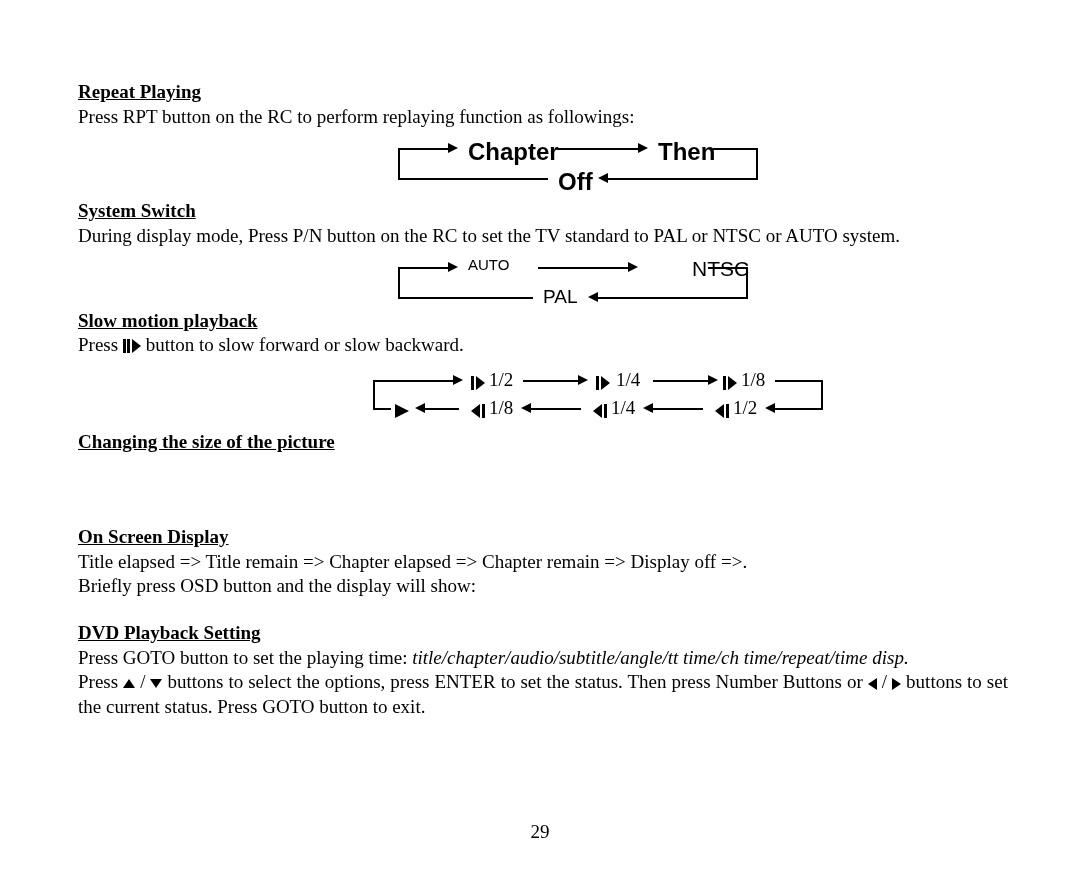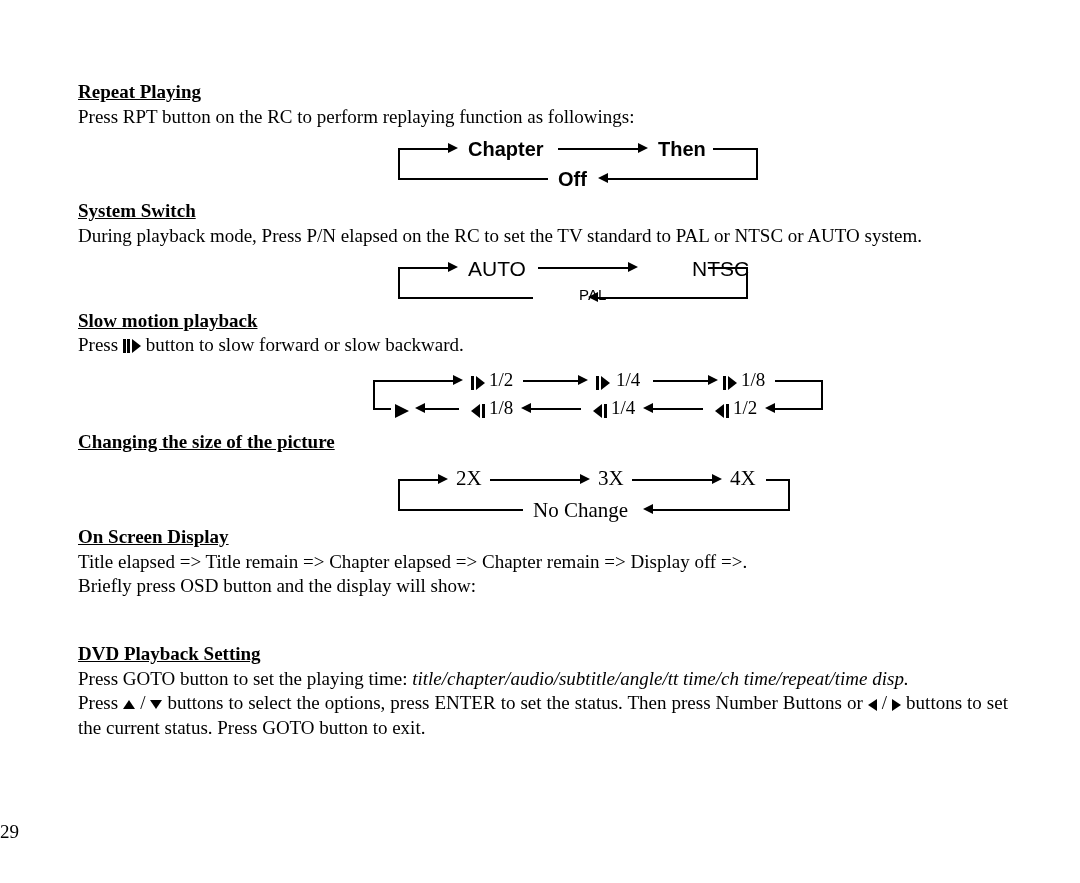--- a/index.html
+++ b/index.html
@@ -24,31 +24,32 @@
     font-weight: bold;
     text-decoration: underline;
   }
   .justify {
     text-align: justify;
   }
   .page-num {
     position: absolute;
     left: 0;
     right: 0;
+    text-align: center;
     top: 820px;
     font-size: 19px;
   }
   .diagram {
     position: absolute;
   }
   .diag-label {
     position: absolute;
     font-family: Arial, Helvetica, sans-serif;
     font-weight: bold;
-    font-size: 20px;
+    font-size: 24px;
     white-space: nowrap;
   }
   .diag-label.thin { font-weight: normal; }
   .diag-label.serif { font-family: "Times New Roman", serif; font-weight: normal; font-size: 21px; }
   .arrowhead-r { position:absolute; width:0; height:0; border-top:5px solid transparent; border-bottom:5px solid transparent; border-left:10px solid #000;}
   .arrowhead-l { position:absolute; width:0; height:0; border-top:5px solid transparent; border-bottom:5px solid transparent; border-right:10px solid #000;}
   .hline { position:absolute; background:#000; height:2px;}
   .vline { position:absolute; background:#000; width:2px;}
   .step-icon { display:inline-block; vertical-align: -2px;}
   .italic { font-style: italic; }
@@ -78,35 +79,35 @@
     <div class="vline" style="left:358px; top:10px; height:32px;"></div>
     <div class="hline" style="left:210px; top:40px; width:150px;"></div>
     <div class="arrowhead-l" style="left:200px; top:35px;"></div>
     <div class="diag-label" style="left:160px; top:28px;">Off</div>
     <div class="vline" style="left:0; top:10px; height:32px;"></div>
     <div class="hline" style="left:0; top:40px; width:150px;"></div>
   </div>
 
   <div style="position:relative; top:70px;">
     <div class="heading">System Switch</div>
-    <div>During playback mode, Press P/N elapsed on the RC to set the TV standard to PAL or NTSC or AUTO system.</div>
+    <div>During display mode, Press P/N button on the RC to set the TV standard to PAL or NTSC or AUTO system.</div>
   </div>
 
   <div class="diagram" style="left:320px; top:177px; width:440px; height:60px;">
     <div class="hline" style="left:0; top:10px; width:50px;"></div>
     <div class="arrowhead-r" style="left:50px; top:5px;"></div>
-    <div class="diag-label thin" style="left:70px; top:-2px; font-size:21px;">AUTO</div>
+    <div class="diag-label thin" style="left:70px; top:-2px; font-size:15px;">AUTO</div>
     <div class="hline" style="left:140px; top:10px; width:90px;"></div>
     <div class="arrowhead-r" style="left:230px; top:5px;"></div>
     <div class="diag-label thin" style="left:250px; top:-2px; font-size:21px;margin-left:44px;">NTSC</div>
     <div class="hline" style="left:310px; top:10px; width:40px;"></div>
     <div class="vline" style="left:348px; top:10px; height:32px;"></div>
     <div class="hline" style="left:200px; top:40px; width:150px;"></div>
     <div class="arrowhead-l" style="left:190px; top:35px;"></div>
-    <div class="diag-label thin" style="left:145px; top:28px; font-size:15px;margin-left:36px;">PAL</div>
+    <div class="diag-label thin" style="left:145px; top:28px; font-size:19px;">PAL</div>
     <div class="vline" style="left:0; top:10px; height:32px;"></div>
     <div class="hline" style="left:0; top:40px; width:135px;"></div>
   </div>
 
   <div style="position:relative; top:130px;">
     <div class="heading">Slow motion playback</div>
     <div>
       <span>Press </span>
       <span class="step-icon">
         <svg width="18" height="14" viewBox="0 0 18 14">
@@ -173,46 +174,28 @@
         </svg></span>
     <div class="vline" style="left:-40px; top:10px; height:30px;"></div>
     <div class="hline" style="left:-40px; top:10px; width:40px;"></div>
     <div class="hline" style="left:-40px; top:38px; width:18px;"></div>
   </div>
 
   <div style="position:relative; top:200px;">
     <div class="heading">Changing the size of the picture</div>
   </div>
 
-  <div class="diagram" style="left:320px; top:389px; width:420px; height:60px;">
-    <div class="hline" style="left:0; top:10px; width:40px;"></div>
-    <div class="arrowhead-r" style="left:40px; top:5px;"></div>
-    <div class="diag-label serif" style="left:58px; top:-4px;">2X</div>
-    <div class="hline" style="left:92px; top:10px; width:90px;"></div>
-    <div class="arrowhead-r" style="left:182px; top:5px;"></div>
-    <div class="diag-label serif" style="left:200px; top:-4px;">3X</div>
-    <div class="hline" style="left:234px; top:10px; width:80px;"></div>
-    <div class="arrowhead-r" style="left:314px; top:5px;"></div>
-    <div class="diag-label serif" style="left:332px; top:-4px;">4X</div>
-    <div class="vline" style="left:390px; top:10px; height:32px;"></div>
-    <div class="hline" style="left:368px; top:10px; width:24px;"></div>
-    <div class="hline" style="left:255px; top:40px; width:137px;"></div>
-    <div class="arrowhead-l" style="left:245px; top:35px;"></div>
-    <div class="diag-label serif" style="left:135px; top:28px;">No Change</div>
-    <div class="vline" style="left:0; top:10px; height:32px;"></div>
-    <div class="hline" style="left:0; top:40px; width:125px;"></div>
-  </div>
 
   <div style="position:relative; top:270px;">
     <div class="heading">On Screen Display</div>
     <div>Title elapsed =&gt; Title remain =&gt; Chapter elapsed =&gt; Chapter remain =&gt; Display off =&gt;.</div>
     <div>Briefly press OSD button and the display will show:</div>
   </div>
 
-  <div style="position:relative; top:313px;font-family:Liberation Serif, serif;">
+  <div style="position:relative; top:292px;font-family:Liberation Serif, serif;">
     <div class="heading">DVD Playback Setting</div>
     <div class="justify">
       <span>Press GOTO button to set the playing time: </span><span class="italic">title/chapter/audio/subtitle/angle/tt time/ch time/repeat/time disp.</span>
     </div>
     <div class="justify">
       <span>Press </span><span class="tri-up"></span> / <span class="tri-down"></span><span> buttons to select the options, press ENTER to set the status. Then press Number Buttons or </span><span class="tri-left"></span> / <span class="tri-right"></span><span> buttons to set the current status. Press GOTO button to exit.</span>
     </div>
   </div>
 
 </div>

